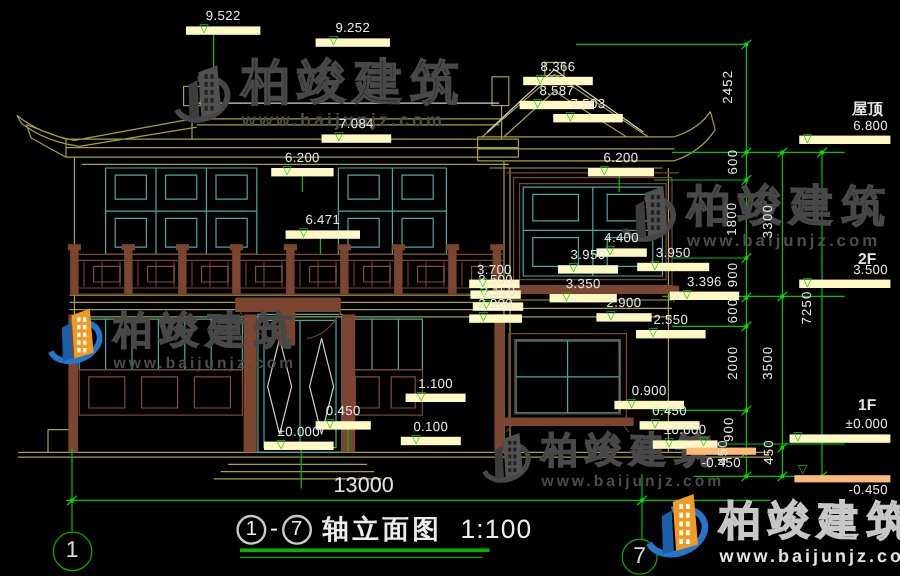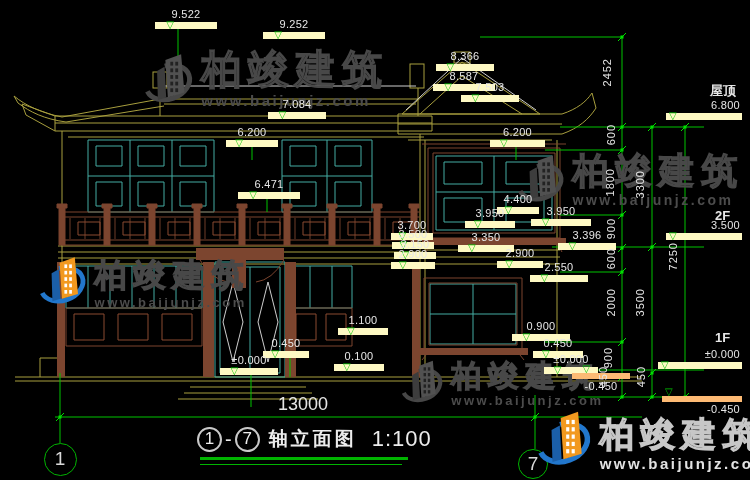--- a/index.html
+++ b/index.html
@@ -33,21 +33,21 @@
   .wm .wm-brand{font-weight:bold;line-height:1.05;letter-spacing:7px;color:transparent;-webkit-text-stroke:1.3px #484848;}
   .wm .wm-url{font-weight:bold;letter-spacing:2.5px;color:#4c4c4c;margin-top:2px;}
   .wm.bright .wm-brand{-webkit-text-stroke:1.3px #c7c7c7;}
   .wm.bright .wm-url{color:#e2e2e2;}
 
   
   .title-bar{position:absolute;left:197px;top:426px;z-index:5;display:flex;align-items:center;gap:5px;color:#ececec;}
   .tb-bubble{width:25px;height:25px;border:2px solid #c9c9c9;border-radius:50%;display:flex;align-items:center;
              justify-content:center;font-size:17px;color:#ececec;box-sizing:border-box;}
   .tb-dash{font-size:20px;margin:0 -2px;}
-  .tb-name{font-size:19px;font-weight:bold;letter-spacing:3px;margin-left:4px;}
+  .tb-name{font-size:22px;font-weight:bold;letter-spacing:3px;margin-left:4px;}
   .tb-scale{font-size:22px;margin-left:10px;letter-spacing:1px;}
   .title-underline{position:absolute;z-index:5;background:#00b400;}
 </style>
 </head>
 <body>
 
 <div class="canvas">
 
   <svg id="dwg" class="dwg" width="750" height="480" viewBox="0 0 750 480">
 

